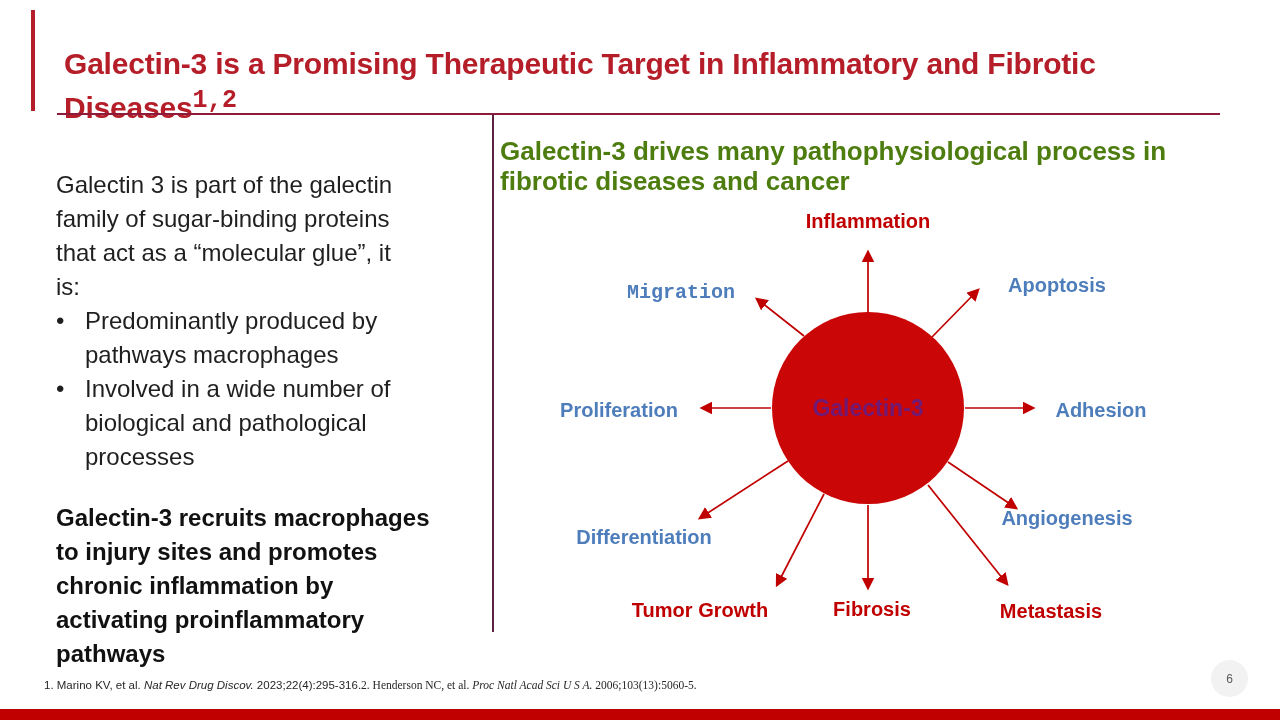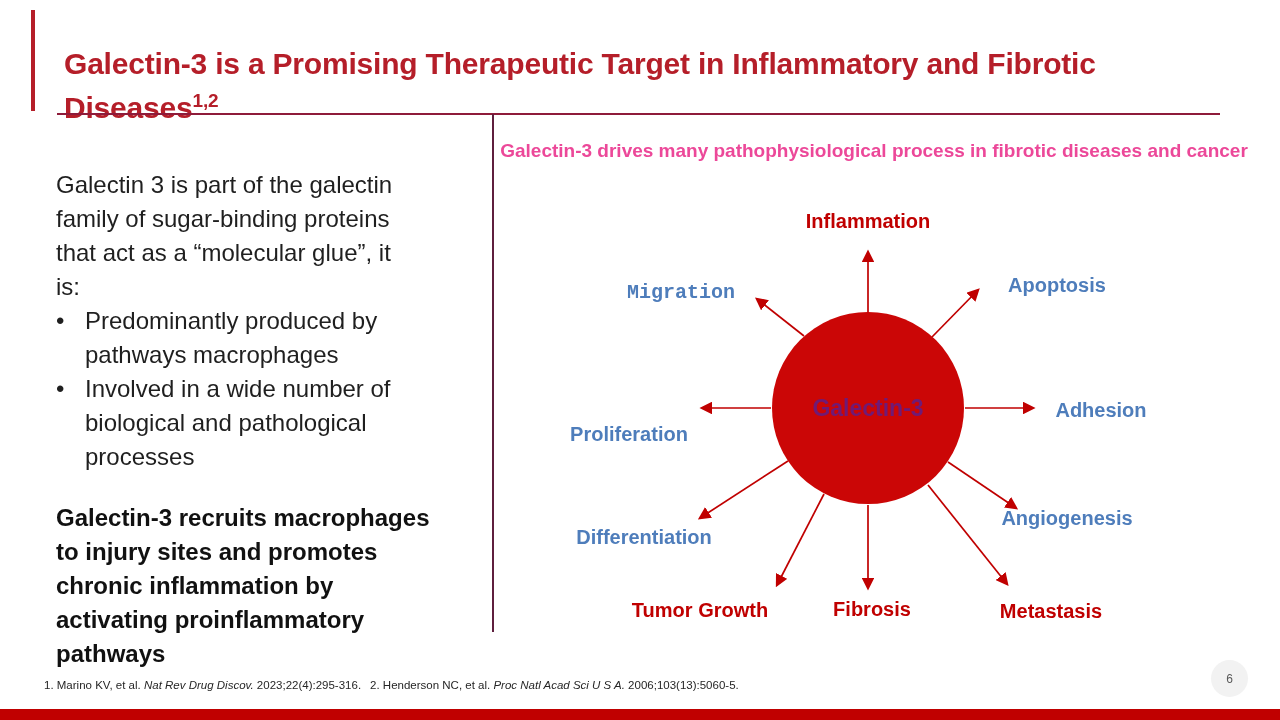--- a/index.html
+++ b/index.html
@@ -14,21 +14,21 @@
   
   .title-accent{
     position:absolute;left:31px;top:10px;width:4px;height:101px;
     background:#B51E29;
   }
   .slide-title{
     position:absolute;left:64px;top:22px;width:1080px;
     font-size:30px;font-weight:bold;line-height:44px;
     color:#B51E29;letter-spacing:-0.2px;
   }
-  .slide-title sup{font-size:19px;line-height:0;}
+  .slide-title sup{font-size:25px;line-height:0;font-family:Liberation Mono, monospace;}
   .title-rule{
     position:absolute;left:57px;top:113px;width:1163px;height:2px;
     background:#8E1B3A;
   }
   .v-divider{
     position:absolute;left:492px;top:114px;width:2px;height:518px;
     background:#5F1F3E;
   }
   
   .left-panel{
@@ -39,55 +39,55 @@
   .bullet-list{margin:0;padding:0;list-style:none;width:360px;}
   .bullet-list li{display:flex;}
   .bullet-glyph{width:29px;flex:0 0 29px;}
   .emphasis{
     margin-top:27px;width:378px;
     font-weight:bold;color:#111111;
   }
   
   .diagram-heading{
     position:absolute;left:500px;top:136px;width:748px;
-    text-align:center;font-size:19px;font-weight:bold;line-height:30px;
-    color:#ec4899;
+    text-align:left;font-size:26px;font-weight:bold;line-height:30px;
+    color:#4d7c0f;
   }
   .diagram{
     position:absolute;left:500px;top:200px;width:740px;height:430px;
   }
   .diagram svg{position:absolute;left:0;top:0;}
   .node{
     position:absolute;transform:translate(-50%,-50%);
     font-size:20px;font-weight:bold;white-space:nowrap;text-align:center;
   }
   .node.red{color:#C00000;}
   .node.blue{color:#4E7DBB;}
   .hub-label{
     position:absolute;left:368px;top:208px;transform:translate(-50%,-50%);
     color:#701a75;font-size:23px;font-weight:bold;white-space:nowrap;
   }
   
   .n-inflammation{left:368px;top:21px;}
   .n-migration{left:181px;top:92px;font-family:Liberation Mono, monospace;}
   .n-apoptosis{left:557px;top:85px;}
-  .n-proliferation{left:129px;top:210px;margin-top:24px;}
+  .n-proliferation{left:119px;top:210px;}
   .n-adhesion{left:601px;top:210px;}
   .n-differentiation{left:144px;top:337px;}
   .n-angiogenesis{left:567px;top:318px;}
   .n-tumor-growth{left:200px;top:410px;}
   .n-fibrosis{left:372px;top:409px;}
   .n-metastasis{left:551px;top:411px;}
   
   .footer{
     position:absolute;left:44px;top:679px;width:1100px;
     font-size:11.5px;color:#262626;white-space:nowrap;
   }
   .footer .journal{font-style:italic;}
-  .footer .ref2{margin-left:9px;}
+  .footer .ref2{font-family:Liberation Serif, serif;}
   .page-badge{
     position:absolute;left:1211px;top:660px;width:37px;height:37px;
     border-radius:50%;background:#F2F2F2;
     display:flex;align-items:center;justify-content:center;
     font-size:12px;color:#595959;
   }
   .bottom-bar{
     position:absolute;left:0;bottom:0;width:1280px;height:11px;
     background:#C00000;
   }

